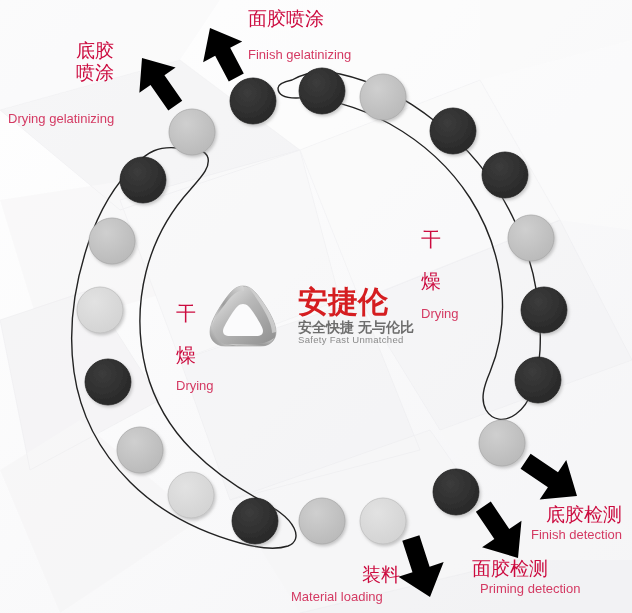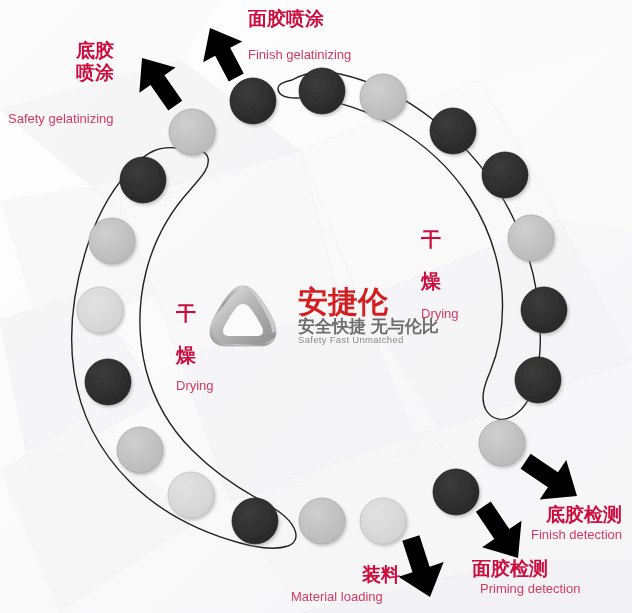--- a/index.html
+++ b/index.html
@@ -14,21 +14,21 @@
     overflow: hidden;
     background: #fbfbfc;
     font-family: "Liberation Sans", sans-serif;
   }
   #bg { position: absolute; inset: 0; width: 632px; height: 613px; }
   #diagram { position: absolute; inset: 0; width: 632px; height: 613px; }
 
   .lbl { position: absolute; white-space: pre; }
   .lbl .cn {
     color: #cc0b3f;
-    font-weight: bold;
+    font-weight: normal;
     font-size: 19px;
     line-height: 22px;
     display: block;
   }
   .lbl .en {
     color: #d43a63;
     font-size: 13px;
     line-height: 21px;
     display: block;
     font-weight: normal;
@@ -65,21 +65,21 @@
     color: #d51d20;
     font-weight: bold;
     font-size: 30px;
     line-height: 31px;
     letter-spacing: 0px;
     display: block;
     white-space: pre;
   }
   .brand-sub-cn {
     color: #6d6d6d;
-    font-size: 17px;
+    font-size: 14px;
     line-height: 14px;
     display: block;
     white-space: pre;
     margin-top: 3px;
     font-weight: bold;
   }
   .brand-sub-en {
     color: #8a8a8a;
     font-size: 9.5px;
     line-height: 12px;
@@ -180,21 +180,21 @@
         <path d="M 0 0 L 27 -22.139999999999997 L 27 -8.5 L 58 -8.5 L 58 8.5 L 27 8.5 L 27 22.139999999999997 Z" transform="translate(142,58) rotate(55)" fill="#000000"></path>
         <path d="M 0 0 L 27 -22.139999999999997 L 27 -8.5 L 56 -8.5 L 56 8.5 L 27 8.5 L 27 22.139999999999997 Z" transform="translate(210,28) rotate(62)" fill="#000000"></path>
         <path d="M 0 0 L 29 -23.779999999999998 L 29 -9 L 62 -9 L 62 9 L 29 9 L 29 23.779999999999998 Z" transform="translate(577,496) rotate(214)" fill="#000000"></path>
         <path d="M 0 0 L 29 -23.779999999999998 L 29 -9 L 62 -9 L 62 9 L 29 9 L 29 23.779999999999998 Z" transform="translate(518,558) rotate(236)" fill="#000000"></path>
         <path d="M 0 0 L 29 -23.779999999999998 L 29 -9 L 62 -9 L 62 9 L 29 9 L 29 23.779999999999998 Z" transform="translate(430,597) rotate(252)" fill="#000000"></path>
       </g>
   </svg>
 
   <div id="labels">
       <div class="lbl" style="left: 76px; top: 40px;"><span class="cn">底胶<br>喷涂</span></div>
-      <div class="lbl" style="left: 8px; top: 108px;"><span class="en">Safety gelatinizing</span></div>
+      <div class="lbl" style="left: 8px; top: 108px;"><span class="en">Drying gelatinizing</span></div>
       <div class="lbl" style="left: 248px; top: 8px;"><span class="cn">面胶喷涂</span></div>
       <div class="lbl" style="left: 248px; top: 44px;"><span class="en">Finish gelatinizing</span></div>
       <div class="lbl vert" style="left: 421px; top: 218px;"><span class="cn">干<br>燥</span></div>
       <div class="lbl vert" style="left: 421px; top: 303px;"><span class="en">Drying</span></div>
       <div class="lbl vert" style="left: 176px; top: 292px;"><span class="cn">干<br>燥</span></div>
       <div class="lbl vert" style="left: 176px; top: 375px;"><span class="en">Drying</span></div>
       <div class="lbl right-al" style="right: 10px; top: 504px;"><span class="cn">底胶检测</span></div>
       <div class="lbl right-al" style="right: 10px; top: 524px; text-align: right;"><span class="en">Finish detection</span></div>
       <div class="lbl" style="left: 472px; top: 558px;"><span class="cn">面胶检测</span></div>
       <div class="lbl" style="left: 472px; top: 578px; margin-left: 8px;"><span class="en">Priming detection</span></div>

